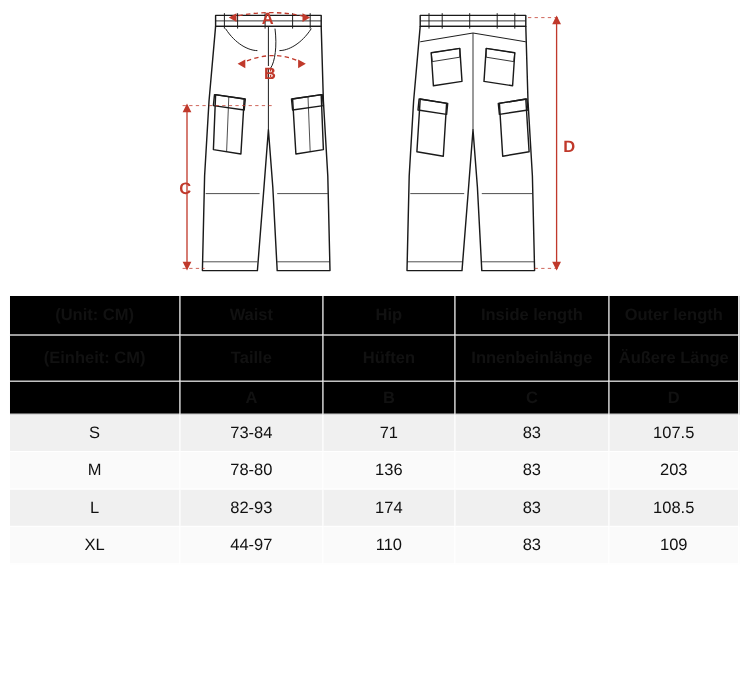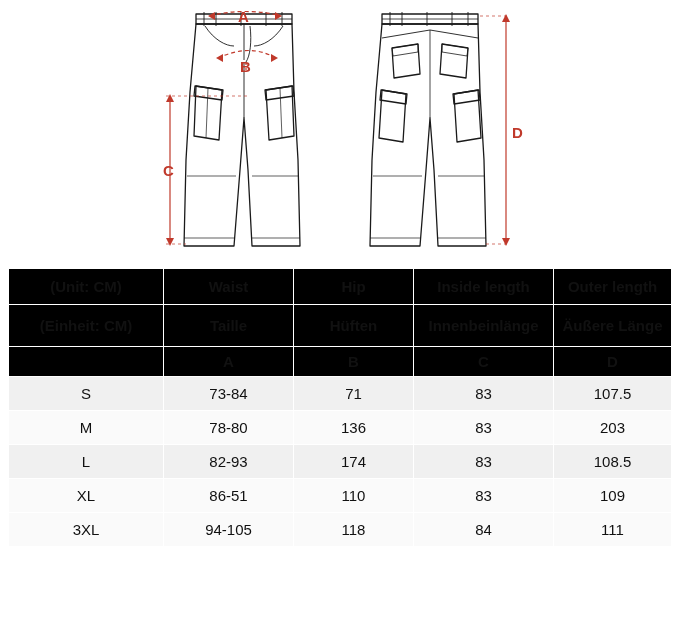--- a/index.html
+++ b/index.html
@@ -216,28 +216,21 @@
       </tr>
       <tr class="data-row odd">
         <td>L</td>
         <td>82-93</td>
         <td>174</td>
         <td>83</td>
         <td>108.5</td>
       </tr>
       <tr class="data-row even">
         <td>XL</td>
-        <td>86-51</td>
+        <td>44-97</td>
         <td>110</td>
         <td>83</td>
         <td>109</td>
-      </tr>
-      <tr class="data-row even">
-        <td>3XL</td>
-        <td>94-105</td>
-        <td>118</td>
-        <td>84</td>
-        <td>111</td>
       </tr>
     </tbody>
   </table>
 
 </div>
 
 </body></html>

